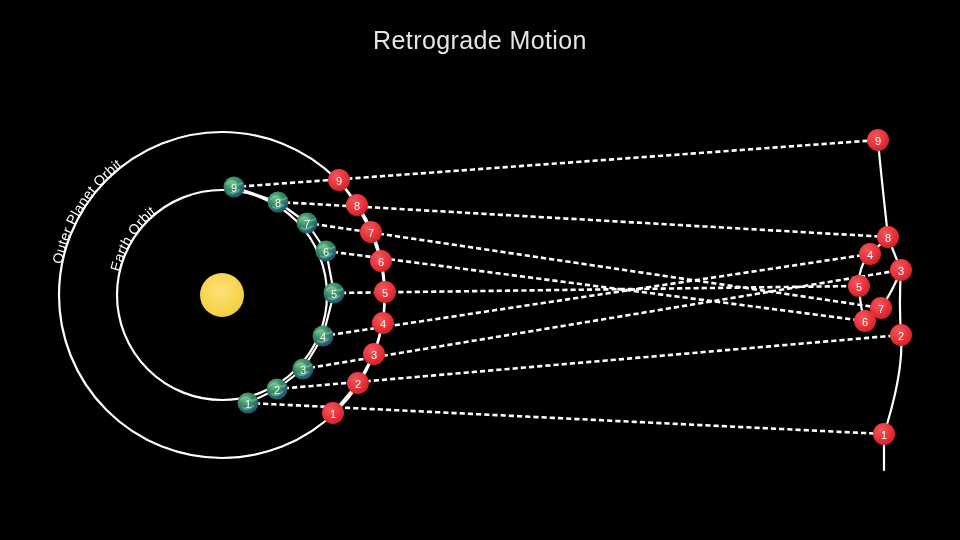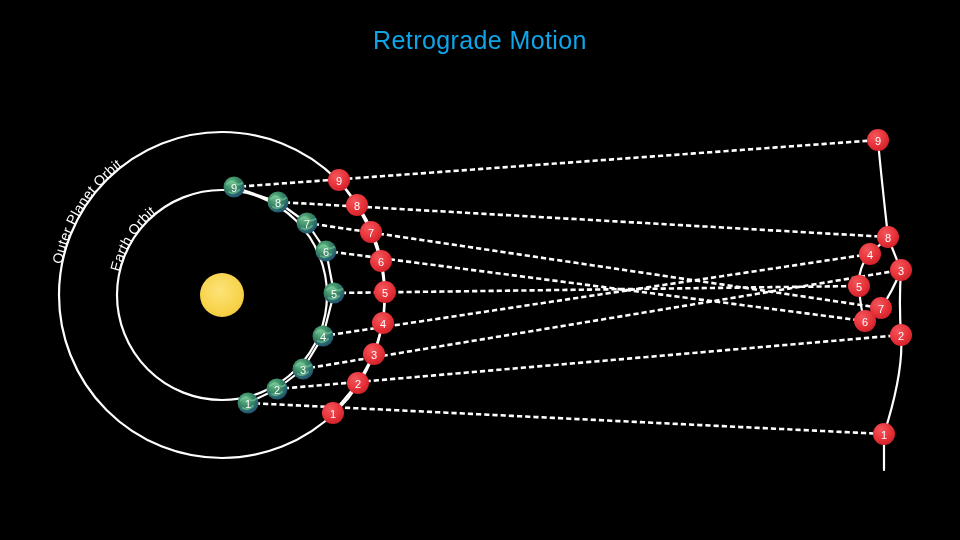--- a/index.html
+++ b/index.html
@@ -14,21 +14,21 @@
     background: #000000;
     overflow: hidden;
     font-family: "Liberation Sans", sans-serif;
   }
   #title {
     position: absolute;
     left: 0;
     top: 26px;
     width: 960px;
     text-align: center;
-    color: #0ea5e9;
+    color: #e5e5e5;
     font-size: 25px;
     font-weight: 400;
     letter-spacing: 0.4px;
   }
   svg#scene {
     position: absolute;
     left: 0;
     top: 0;
     width: 960px;
     height: 540px;

